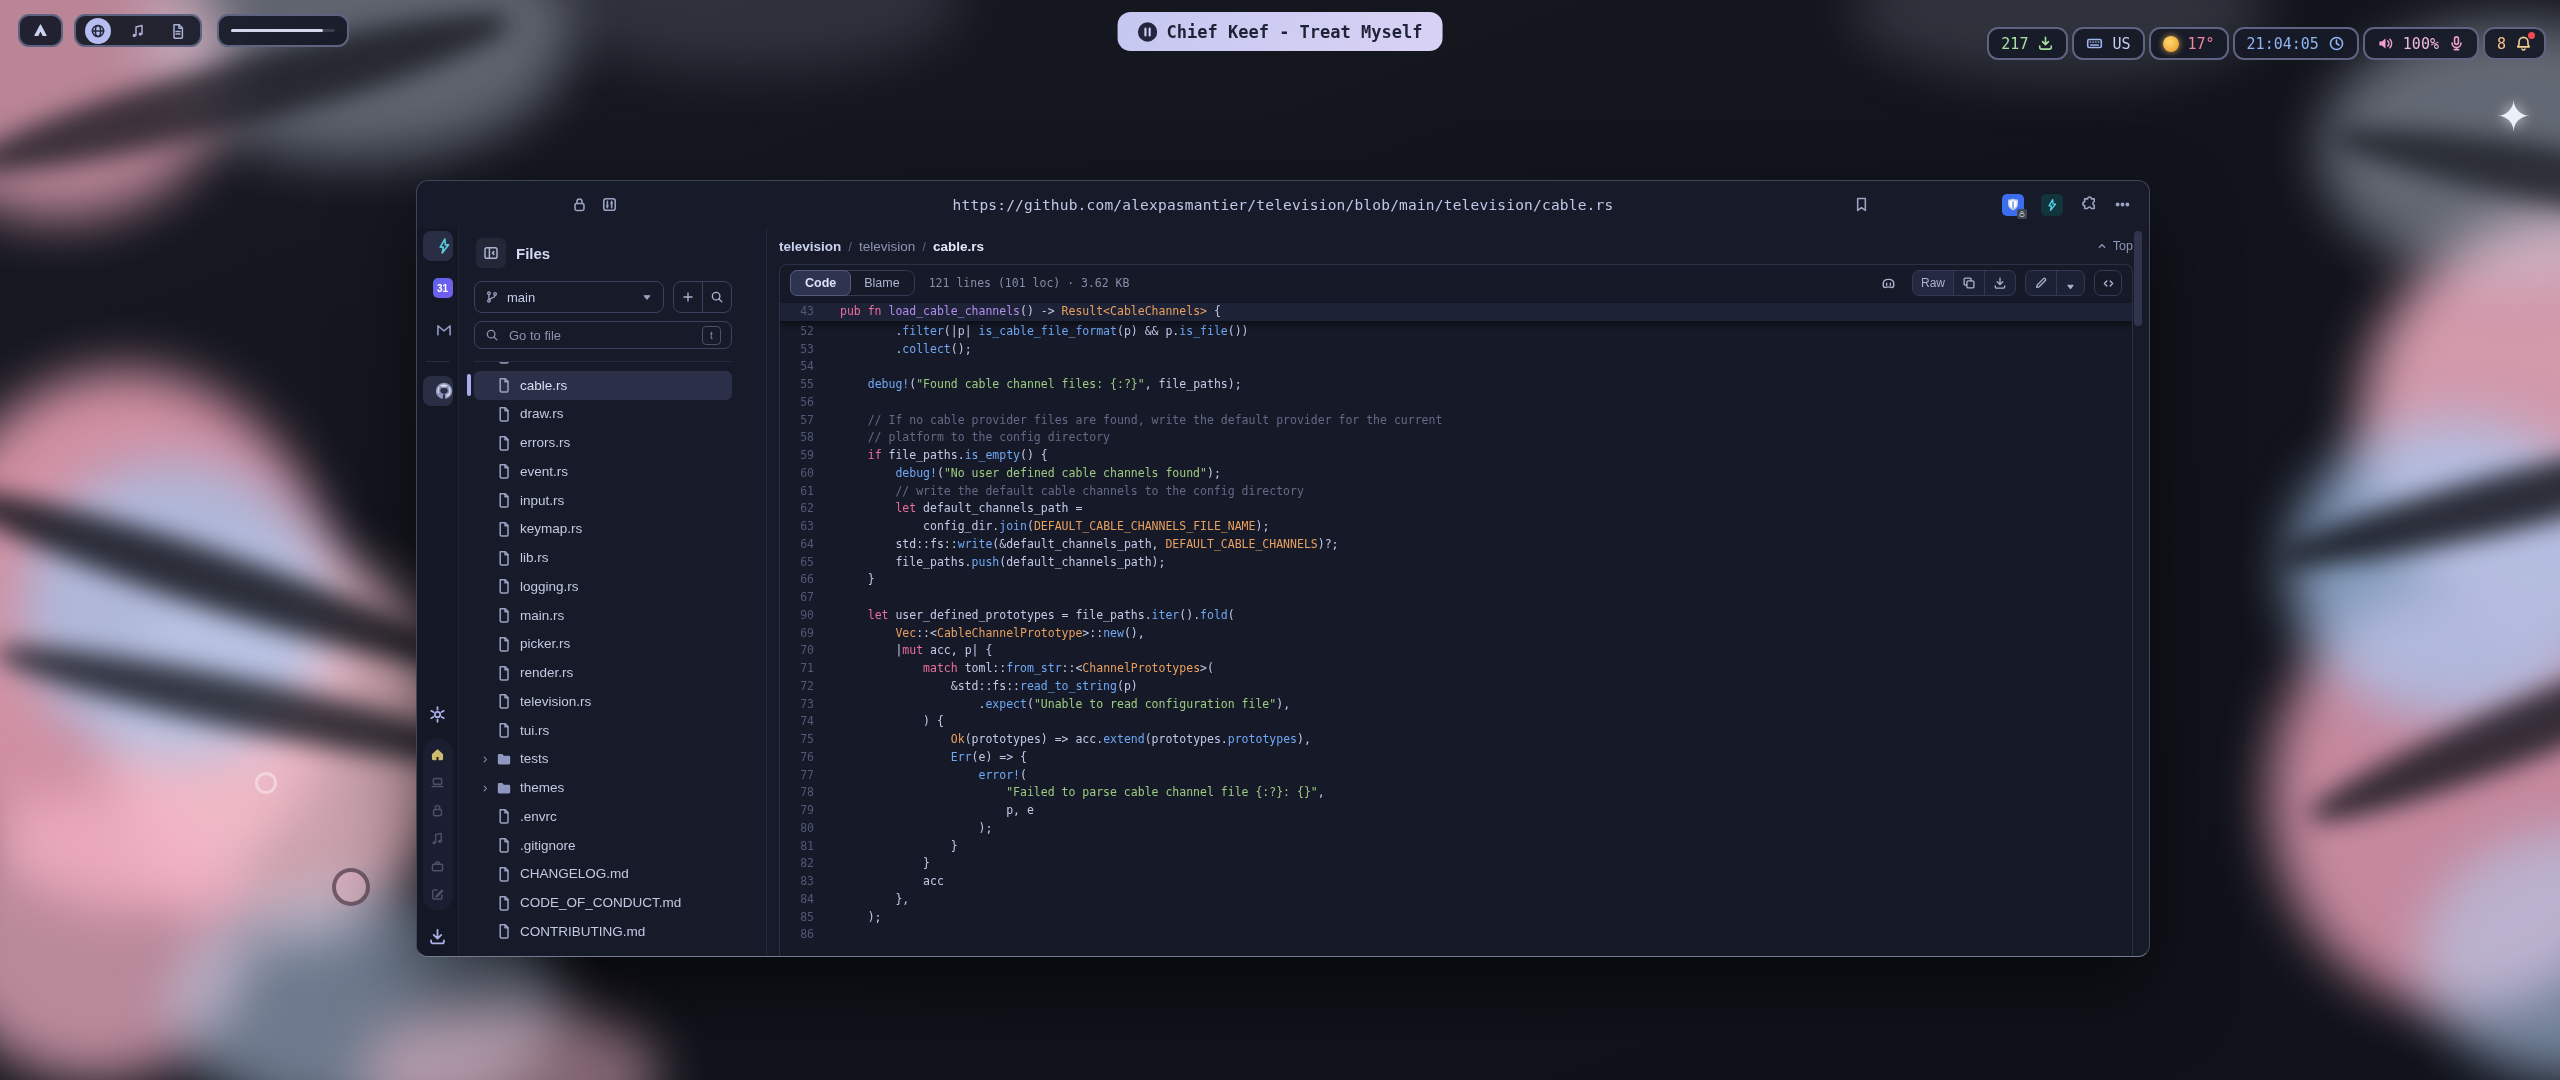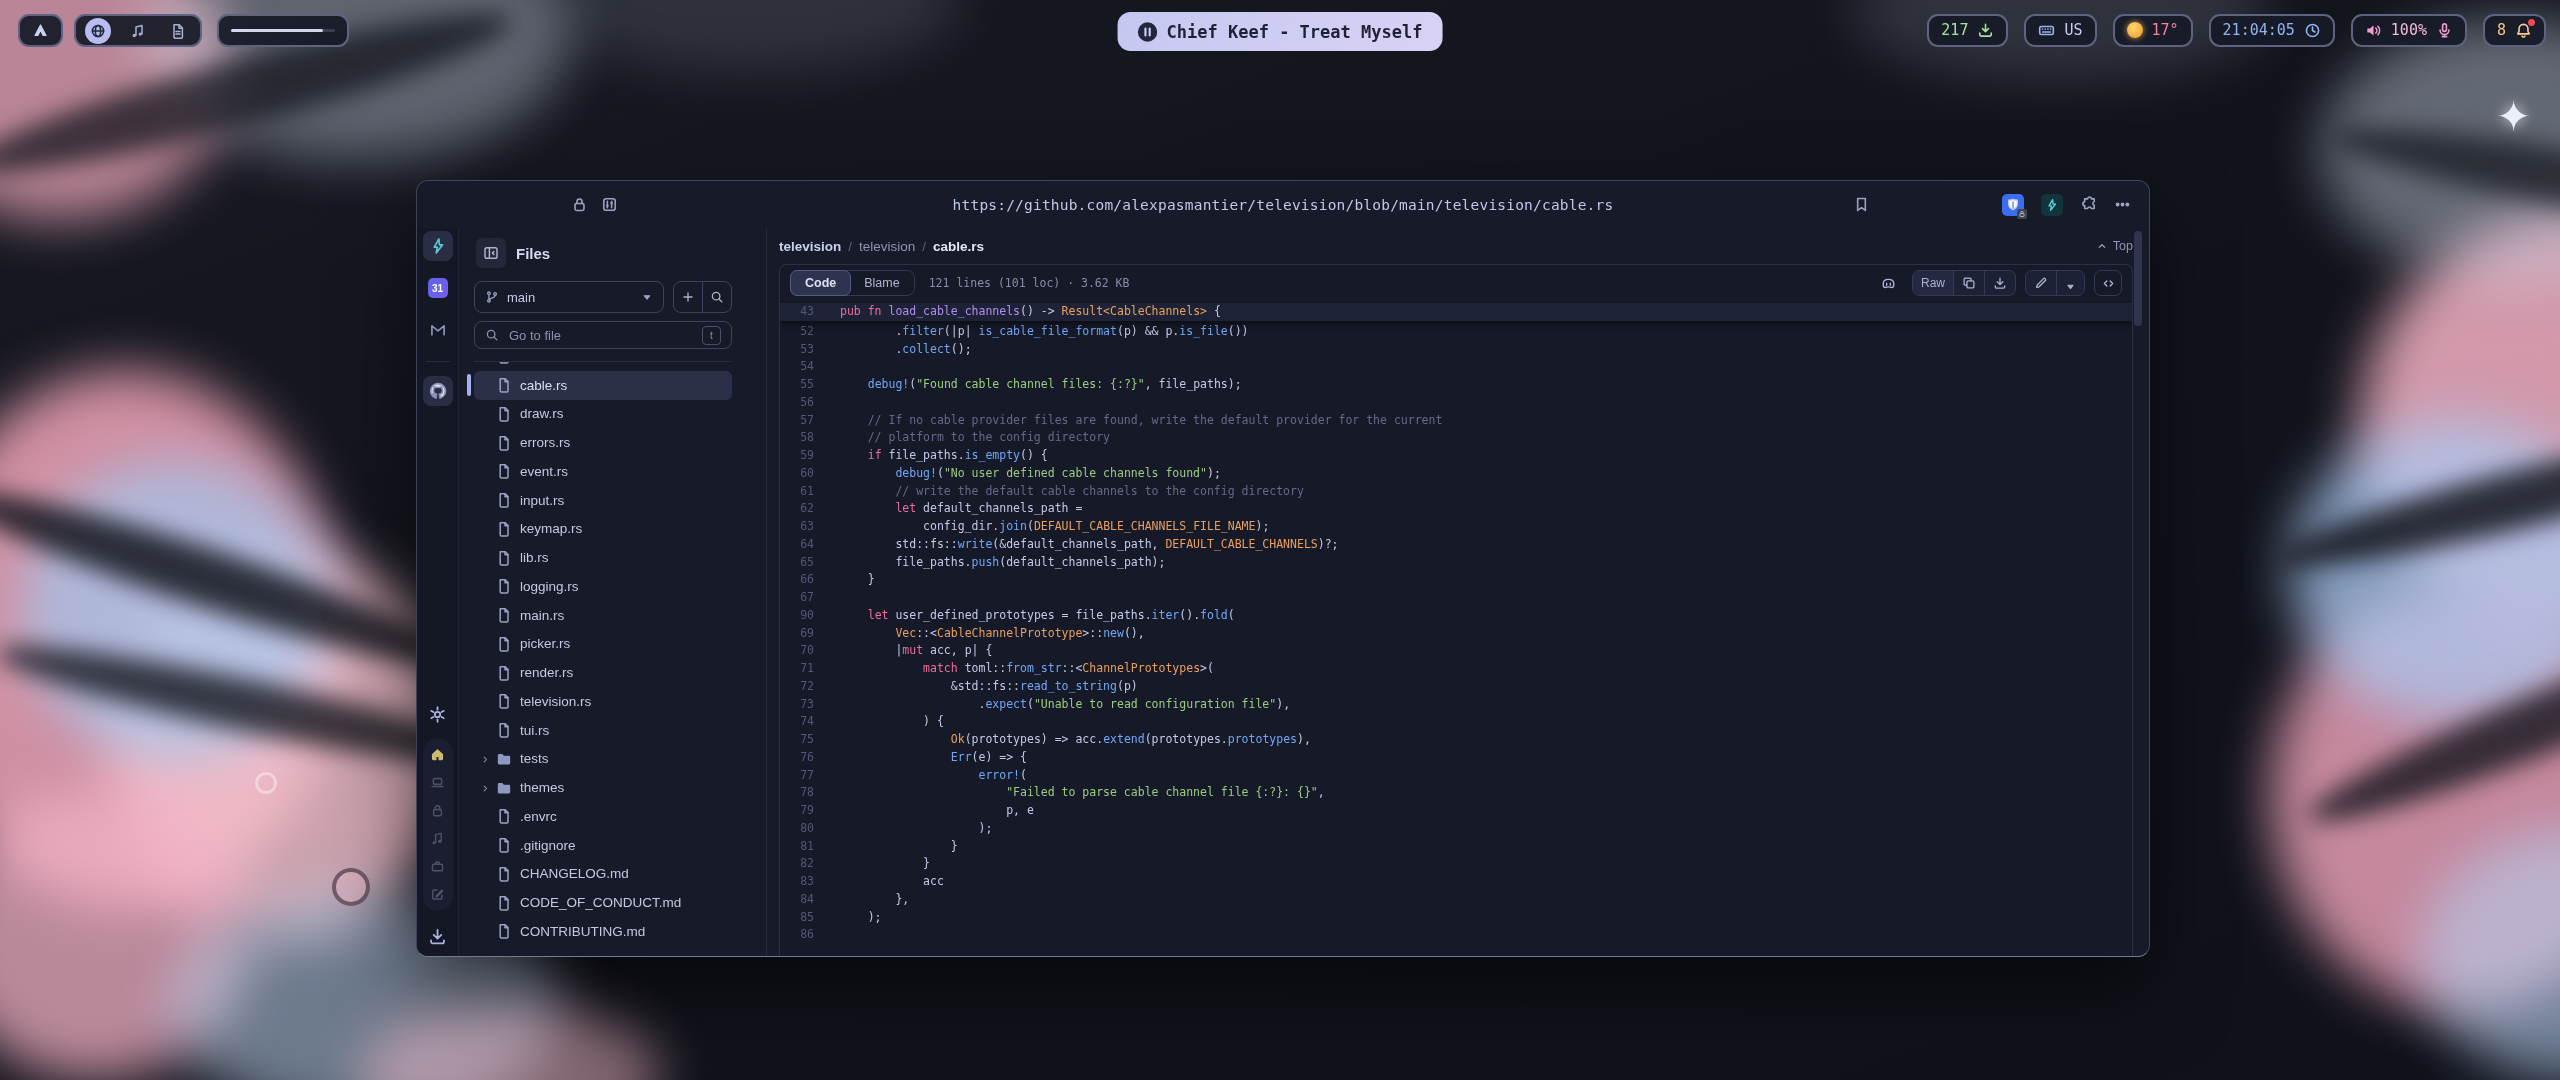--- a/index.html
+++ b/index.html
@@ -22,21 +22,21 @@
   #dock{left:74px;width:128px;justify-content:space-between;padding:0 9px}
   .dock-app{width:26px;height:26px;border-radius:50%;display:flex;align-items:center;justify-content:center;color:#a9b0d4}
   .dock-app.active{background:#b7bdf0;color:#232639}
   .dock-app .ic{width:16px;height:16px}
   #media-progress{left:217px;width:132px}
   #media-progress .track{width:100%;height:3px;border-radius:2px;background:rgba(150,156,180,.25);position:relative}
   #media-progress .fill{position:absolute;left:0;top:0;bottom:0;border-radius:2px;background:#d2d7ee}
   #now-playing{left:50%;transform:translateX(-50%);top:12px;height:39px;border:none;border-radius:13px;
         background:linear-gradient(120deg,#c5c7f1,#d9d2f4);color:#1e2236;font-weight:bold;font-size:17px;gap:9px;padding:0 20px}
   #now-playing .ic{width:20px;height:20px;color:#23263c}
-  #status{position:absolute;right:14px;top:0;height:60px;display:flex;align-items:center;gap:16px}
+  #status{position:absolute;right:14px;top:0;height:60px;display:flex;align-items:flex-end;gap:4px}
   #status .pill{position:static;top:auto}
   .sun-dot{width:16px;height:16px;border-radius:50%;background:radial-gradient(circle at 40% 35%,#ffd970,#f2a93b 70%);box-shadow:0 0 6px rgba(245,190,90,.8)}
   .bell-wrap{position:relative;display:inline-flex}
   .bell-dot{position:absolute;right:-3px;top:-3px;width:7px;height:7px;border-radius:50%;background:#f04a52}
   
   .window{position:absolute;left:416px;top:180px;width:1732px;height:775px;border-radius:12px;
           background:#171a28;border:1px solid rgba(130,140,175,.38);border-bottom-color:rgba(195,202,228,.55);
           box-shadow:0 35px 80px rgba(0,0,0,.55);overflow:hidden;color:#c6cde6}
   .chrome{position:relative;height:47px}
   .chrome .ic{position:absolute;width:17px;height:17px;color:#9aa2c2;top:15px}
@@ -49,21 +49,21 @@
   .ext-bw .ic2{width:14px;height:14px;display:inline-flex}
   .ext-bw .mini-lock{position:absolute;right:-3px;bottom:-3px;width:10px;height:10px;color:#c8cbd4;background:#40454f;border-radius:2px;display:flex;align-items:center;justify-content:center}
   .ext-bw .mini-lock svg{width:8px;height:8px;fill:none;stroke:currentColor;stroke-width:1.6}
   .ext-bolt{background:#12343c;color:#4fd8e8}
   .ext-bolt .ic2{width:14px;height:14px;display:inline-flex}
   .ic2 svg{width:100%;height:100%;fill:none;stroke:currentColor;stroke-width:1.5;stroke-linecap:round;stroke-linejoin:round}
   .win-scrollbar{position:absolute;right:7px;top:50px;width:8px;height:95px;border-radius:4px;background:#30354d}
   
   .content{position:absolute;top:47px;bottom:0;left:0;right:0;display:flex}
   .tabstrip{width:42px;background:#141724;border-right:1px solid #1f2335;display:flex;flex-direction:column;align-items:center;padding:3px 0 10px;box-sizing:border-box}
-  .tab-ic{width:30px;height:30px;border-radius:8px;display:flex;align-items:center;justify-content:center;color:#8b93b8;margin-bottom:12px}
+  .tab-ic{width:30px;height:30px;border-radius:8px;display:flex;align-items:center;justify-content:flex-end;color:#8b93b8;margin-bottom:12px}
   .tab-ic.active{background:#2a2e44}
   .tab-ic .ic{width:18px;height:18px;display:inline-flex}
   .tab-divider{width:24px;height:1px;background:#2a2e44;margin:4px 0 14px}
   .cal-tile{width:20px;height:20px;border-radius:5px;background:linear-gradient(140deg,#5b64e8,#7a5bf0);
             color:#fff;font-size:10px;font-weight:bold;display:flex;align-items:center;justify-content:center;font-family:"Liberation Sans",sans-serif}
   .strip-bottom{margin-top:auto;display:flex;flex-direction:column;align-items:center}
   .ws-group{width:30px;border-radius:15px;background:#1b1e30;display:flex;flex-direction:column;align-items:center;padding:9px 0;gap:13px;margin:14px 0 16px}
   .ws-group .ic{width:15px;height:15px;color:#4d5268}
   .ws-group .ic.colored{color:#cdbb70}
   .gear-ic,.dl-ic{width:19px;height:19px;display:inline-flex;color:#aab2e8}

